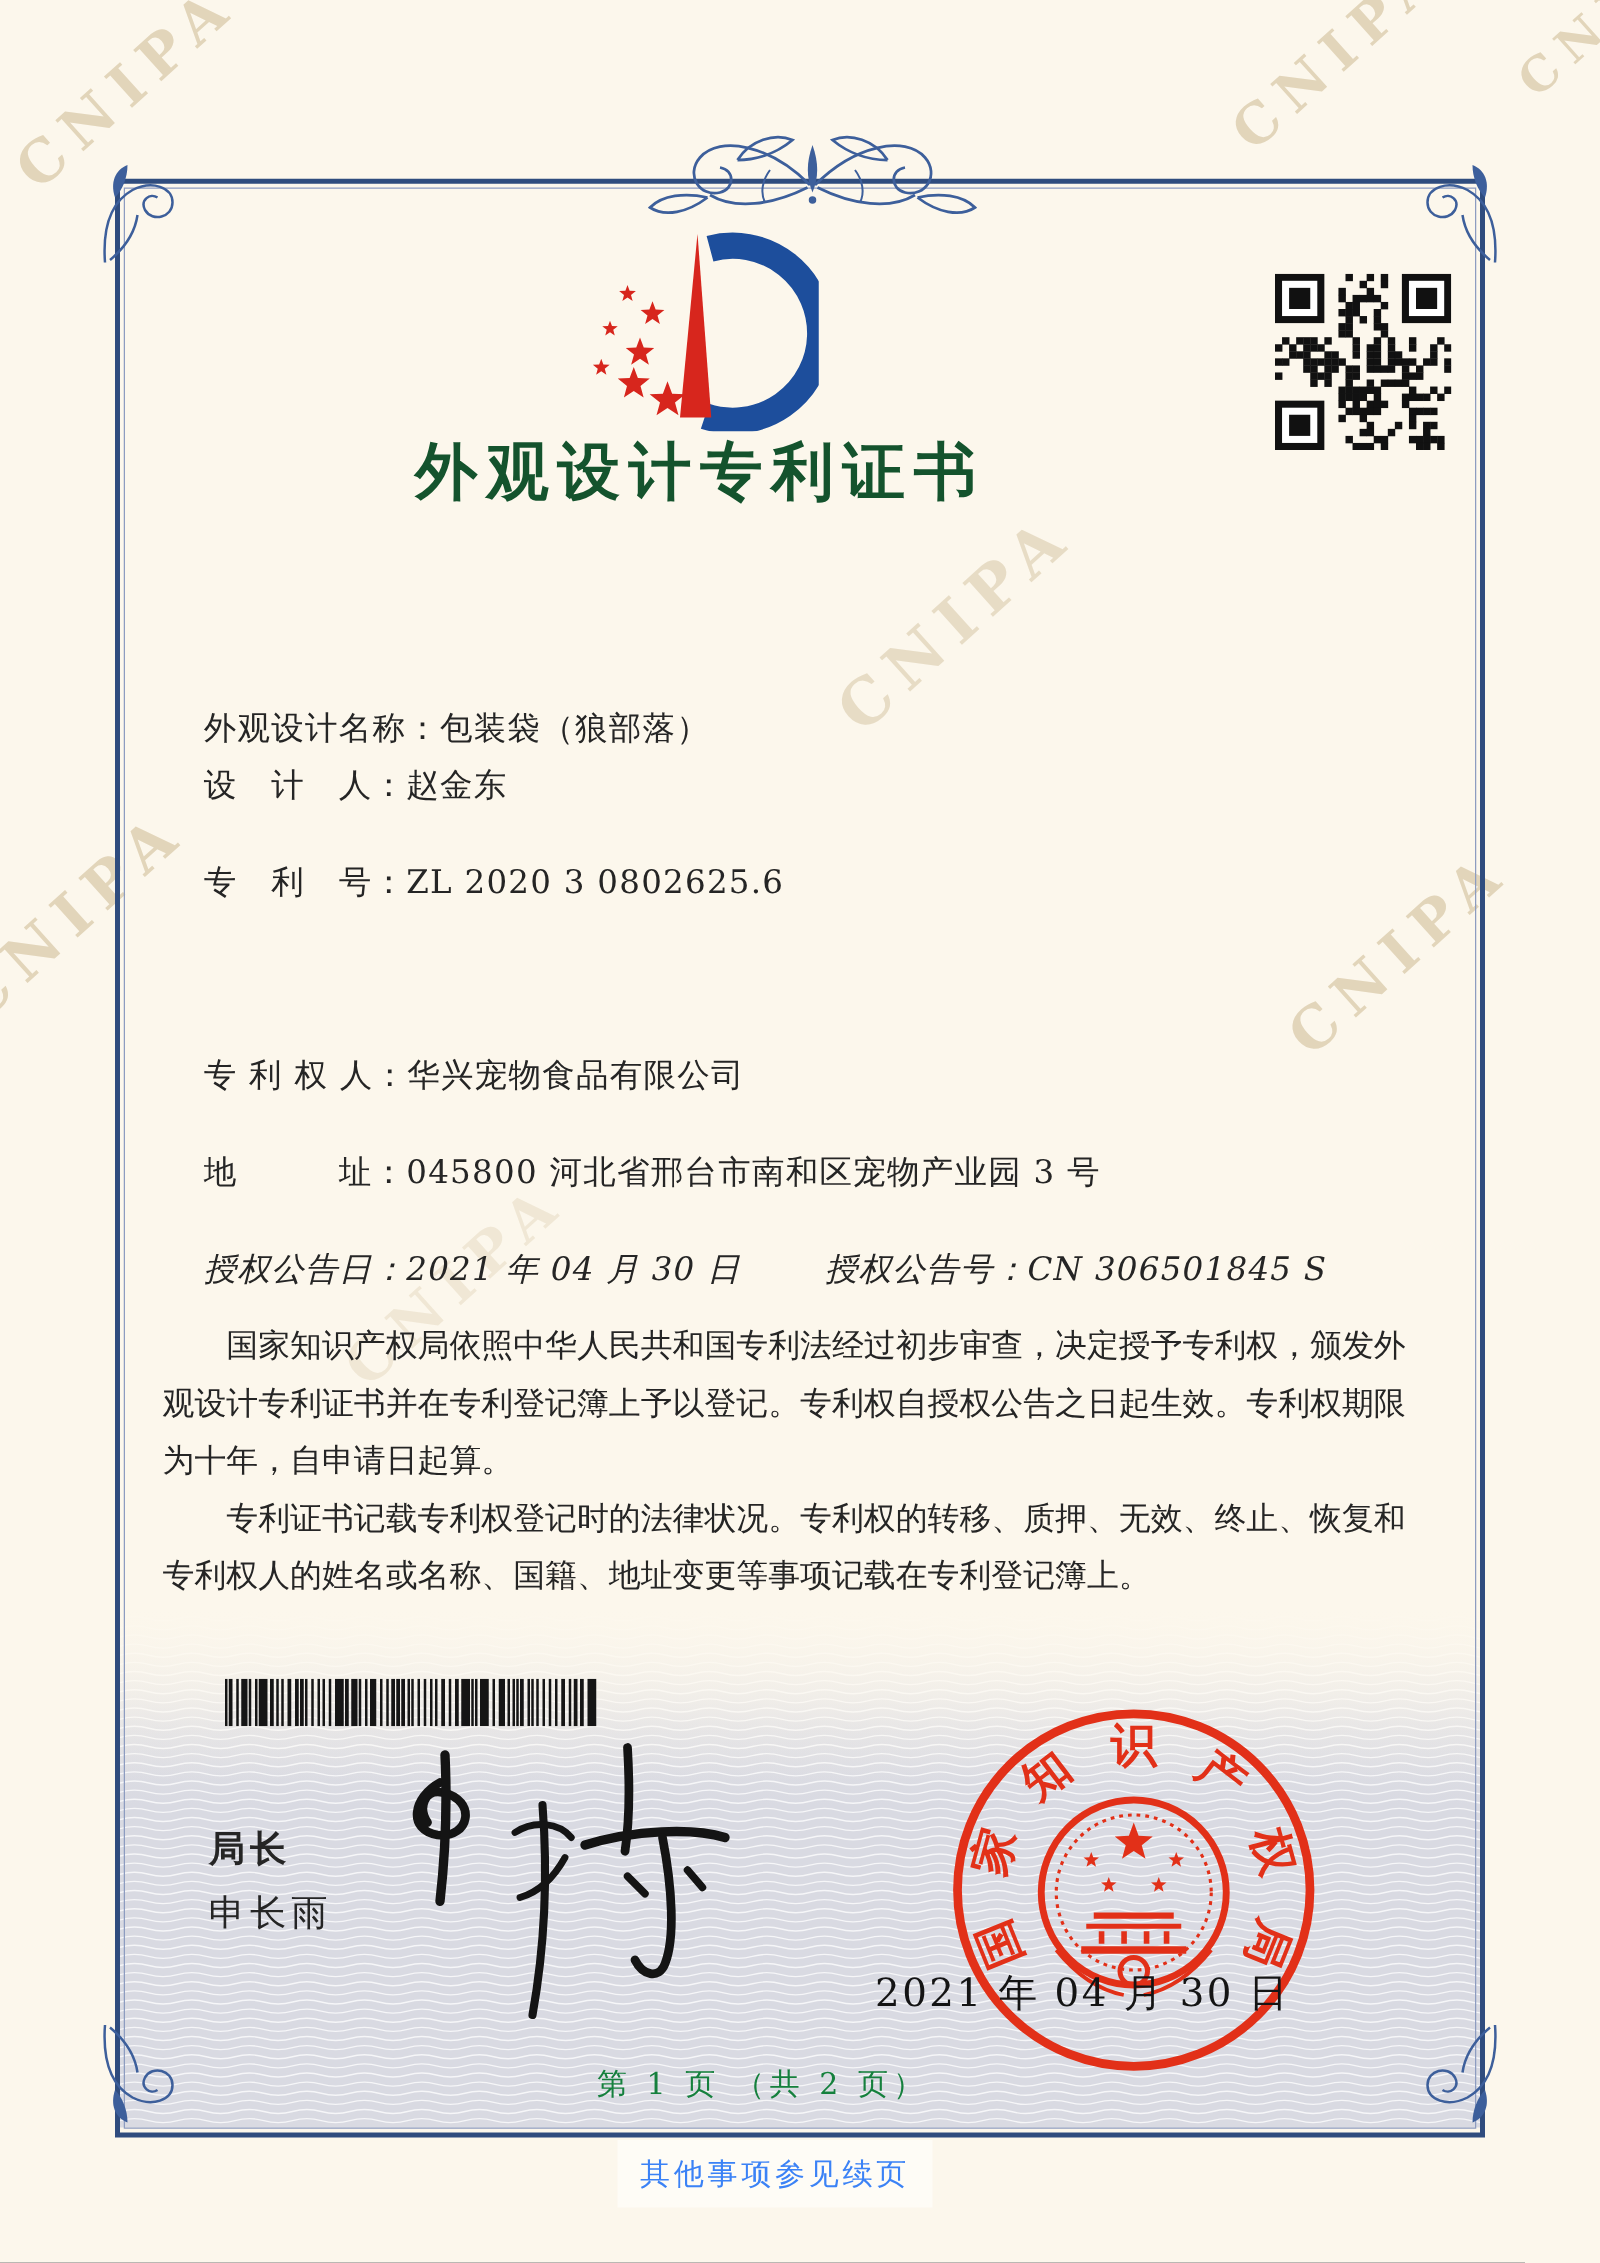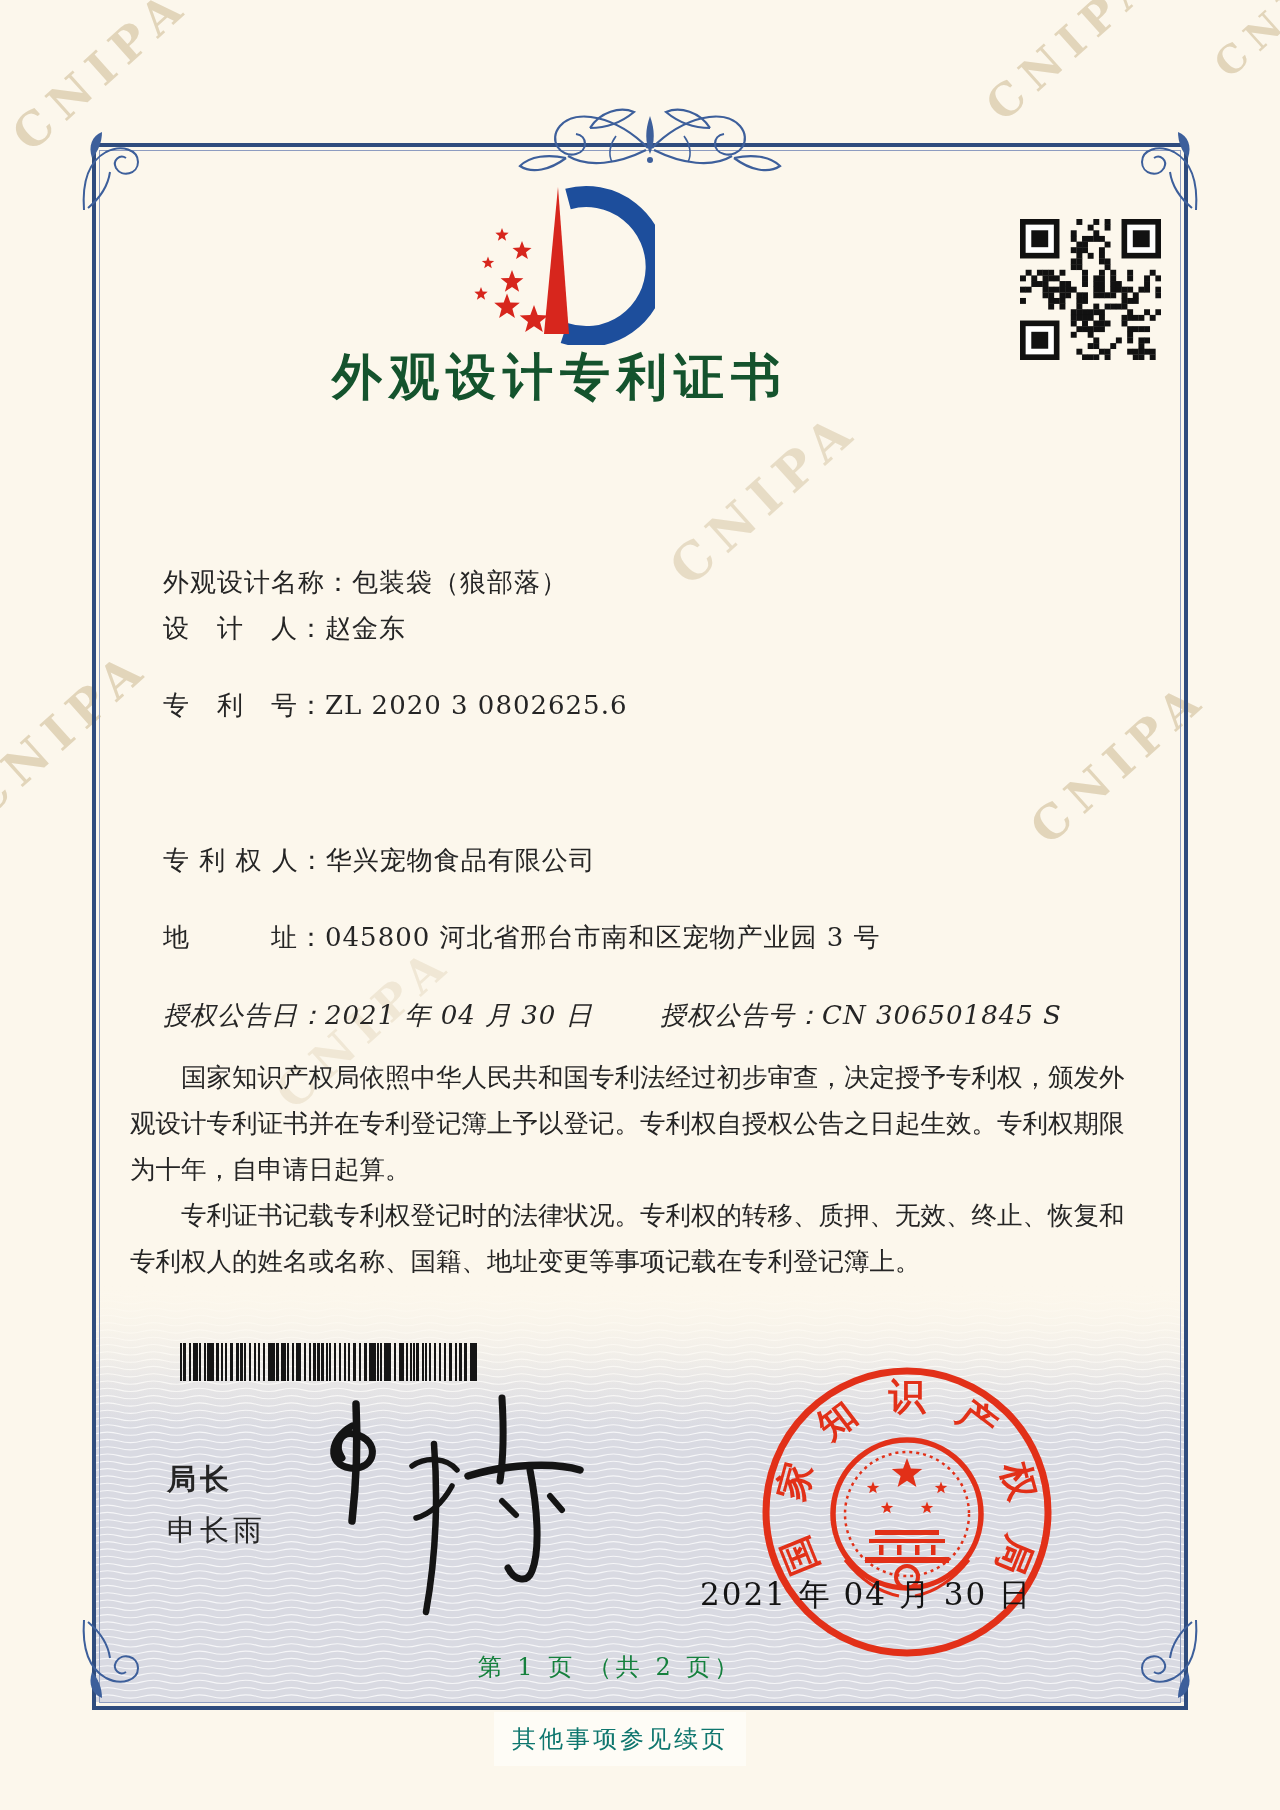--- a/index.html
+++ b/index.html
@@ -56,21 +56,21 @@
   #signature{position:absolute;left:292px;top:1386px;z-index:5;}
   
   #seal{position:absolute;left:757px;top:1362px;z-index:6;}
   #seal-date{position:absolute;left:700px;top:1574px;width:376px;font-size:31px;
     color:#141414;z-index:7;letter-spacing:2px;white-space:nowrap;}
   
   #page-footer{position:absolute;left:430px;top:1651px;width:360px;text-align:center;
     font-size:24px;letter-spacing:4px;z-index:5;color:#15803d;}
   #cont-box{position:absolute;left:494px;top:1712px;width:252px;height:54px;z-index:8;
     background:#fefcf6;display:flex;align-items:center;justify-content:center;}
-  #cont-box span{font-size:24px;letter-spacing:3px;color:#0f766e;}
+  #cont-box span{font-size:24px;letter-spacing:3px;color:#3b82f6;}
   
   .orn{position:absolute;z-index:4;pointer-events:none;}
 </style>
 </head>
 <body>
 
 <div id="page">
 
   <div class="wm wm1">CNIPA</div>
   <div class="wm wm2">CNIPA</div>

